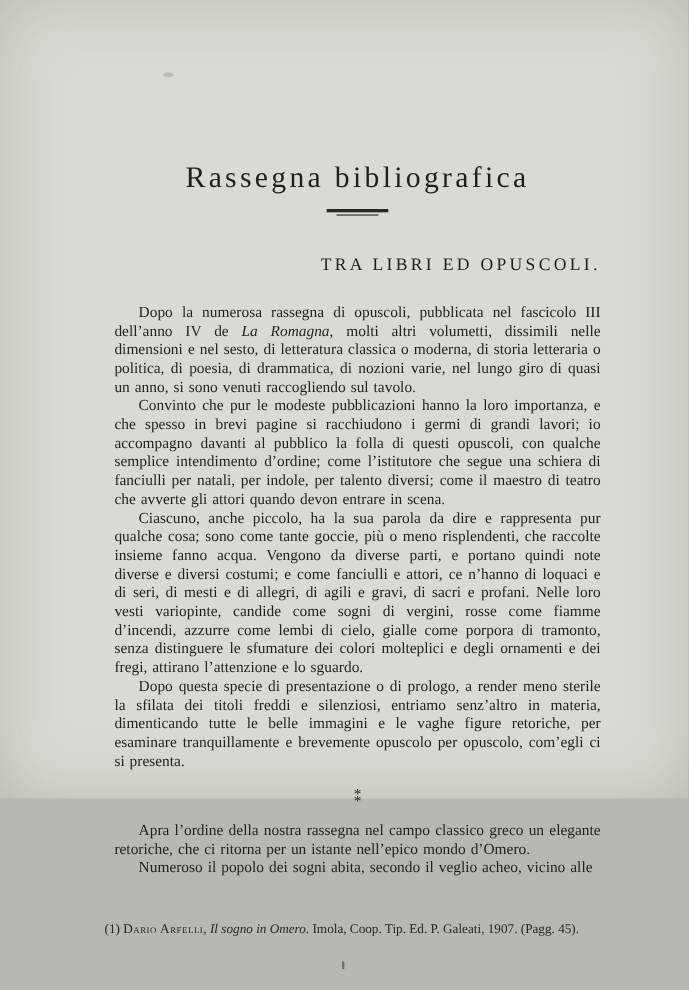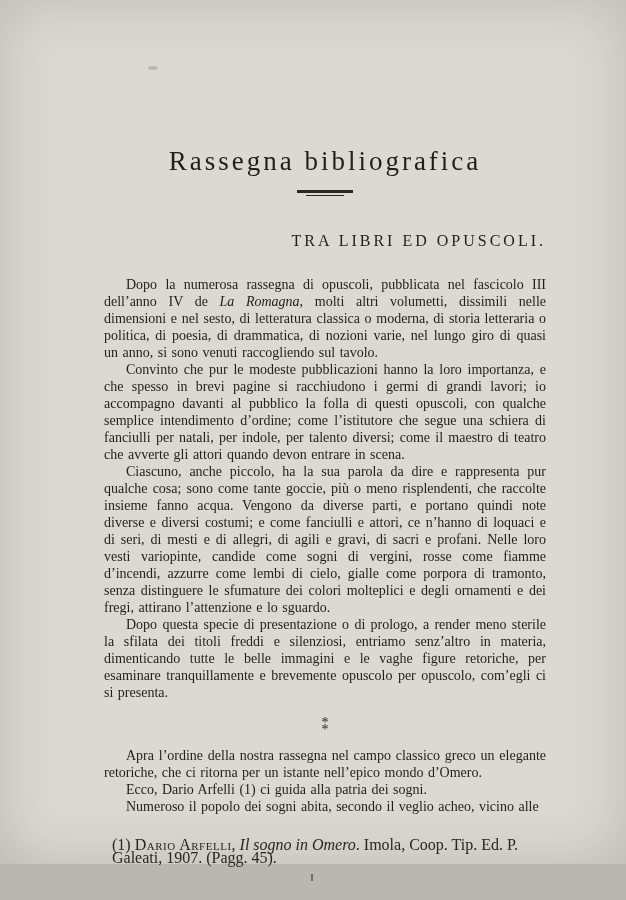--- a/index.html
+++ b/index.html
@@ -9,21 +9,21 @@
   body {
     width: 626px;
     height: 900px;
     overflow: hidden;
     background: #b9b7b1;
     font-family: "Liberation Serif", "DejaVu Serif", serif;
   }
   .page {
     position: relative;
     width: 626px;
-    height: 864px;
+    height: 726px;
     background: radial-gradient(ellipse 130% 115% at 50% 46%,
                 var(--paper, #dbd9d3) 55%, #cdcbc5 82%, #b6b4ae 100%);
     box-shadow: inset 0 0 60px rgba(60,55,45,0.18);
     color: var(--ink, #221e19);
   }
   .content {
     position: absolute;
     left: 104px;
     top: 146px;
     width: 442px;
@@ -66,24 +66,24 @@
   .sc { font-variant: small-caps; letter-spacing: 0.5px; }
   .asterism {
     text-align: center;
     margin: 18px 0 14px 0;
     font-size: 14px;
     line-height: 7px;
     color: #2a2620;
   }
   .footnote {
     position: absolute;
-    left: 112px;
+    left: 95px;
     top: 838px;
     width: 432px;
-    font-size: 16px;
+    font-size: 12px;
     line-height: 13px;
     color: #2a2620;
   }
   .scan-artifact {
     position: absolute;
     left: 311px;
     top: 874px;
     width: 2px;
     height: 7px;
     background: rgba(50,45,38,0.55);
@@ -115,20 +115,19 @@
     <p class="body-par"><span>Convinto che pur le modeste pubblicazioni hanno la loro importanza, e che spesso in brevi pagine si racchiudono i germi di grandi lavori; io accompagno davanti al pubblico la folla di questi opuscoli, con qualche semplice intendimento d’ordine; come l’istitutore che segue una schiera di fanciulli per natali, per indole, per talento diversi; come il maestro di teatro che avverte gli attori quando devon entrare in scena.</span></p>
     <p class="body-par"><span>Ciascuno, anche piccolo, ha la sua parola da dire e rappresenta pur qualche cosa; sono come tante goccie, più o meno risplendenti, che raccolte insieme fanno acqua. Vengono da diverse parti, e portano quindi note diverse e diversi costumi; e come fanciulli e attori, ce n’hanno di loquaci e di seri, di mesti e di allegri, di agili e gravi, di sacri e profani. Nelle loro vesti variopinte, candide come sogni di vergini, rosse come fiamme d’incendi, azzurre come lembi di cielo, gialle come porpora di tramonto, senza distinguere le sfumature dei colori molteplici e degli ornamenti e dei fregi, attirano l’attenzione e lo sguardo.</span></p>
     <p class="body-par"><span>Dopo questa specie di presentazione o di prologo, a render meno sterile la sfilata dei titoli freddi e silenziosi, entriamo senz’altro in materia, dimenticando tutte le belle immagini e le vaghe figure retoriche, per esaminare tranquillamente e brevemente opuscolo per opuscolo, com’egli ci si presenta.</span></p>
 
     <div class="asterism">
       <span>*</span><br>
       <span>*</span>
     </div>
 
     <p class="body-par"><span>Apra l’ordine della nostra rassegna nel campo classico greco un elegante retoriche, che ci ritorna per un istante nell’epico mondo d’Omero.</span></p>
-    <p class="body-par"><span>Ecco, Dario Arfelli (1) ci guida alla patria dei sogni.</span></p>
     <p class="body-par"><span>Numeroso il popolo dei sogni abita, secondo il veglio acheo, vicino alle</span></p>
   </div>
 
   <div class="footnote"><span>(1) </span><span class="sc">Dario Arfelli</span><span>, </span><span class="it">Il sogno in Omero</span><span>. Imola, Coop. Tip. Ed. P. Galeati, 1907. (Pagg. 45).</span></div>
 
   <div class="scan-artifact"></div>
 </div>
 
 </body></html>

